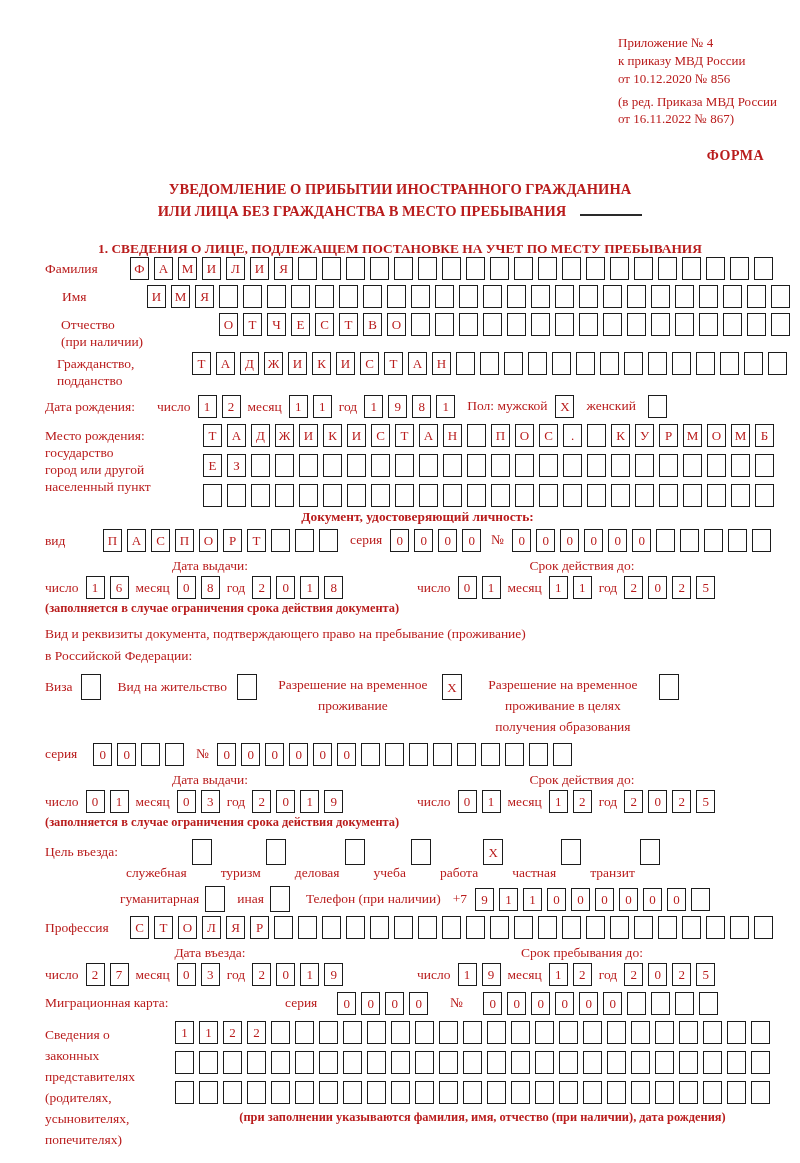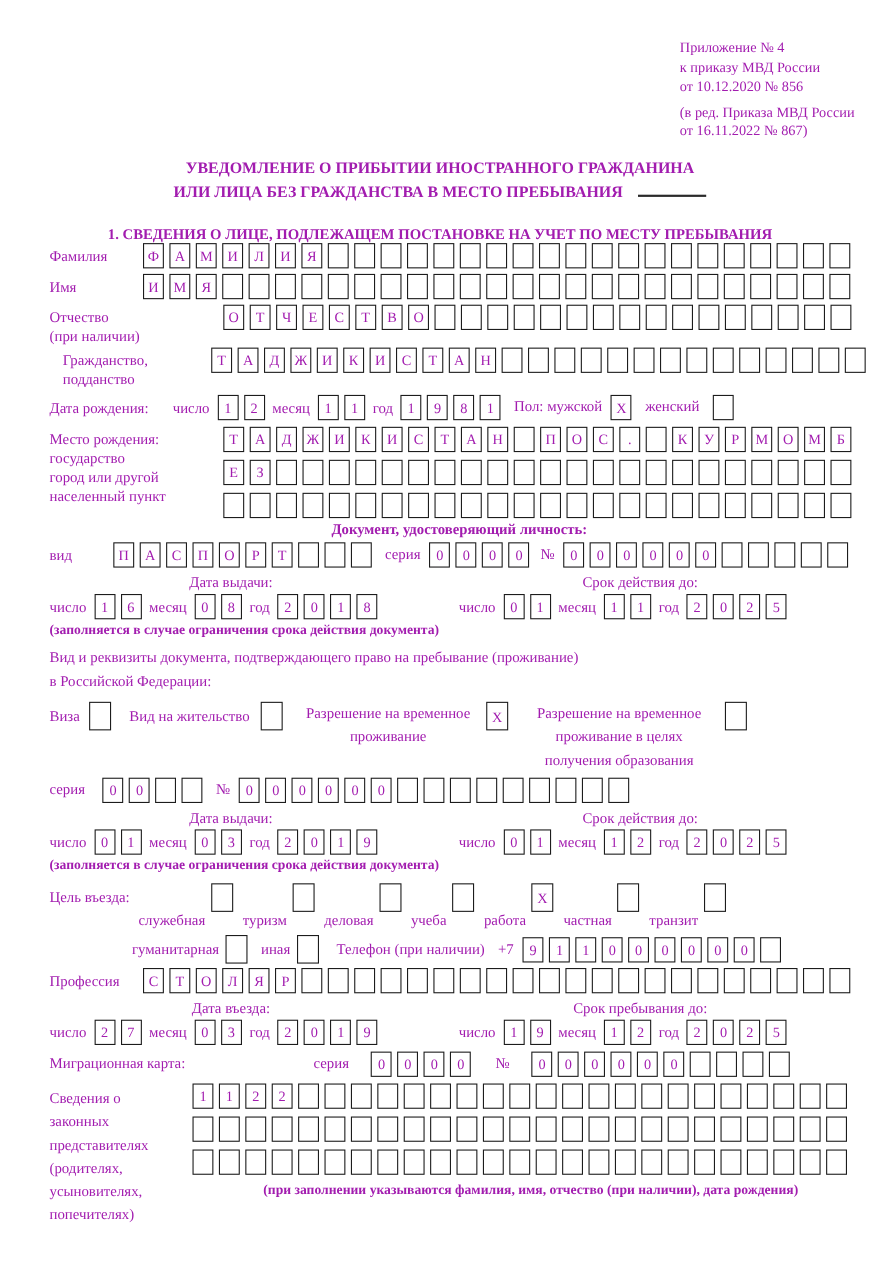--- a/index.html
+++ b/index.html
@@ -1,35 +1,35 @@
 <!DOCTYPE html>
 <html><head>
 <meta charset="utf-8">
 <style>
   html,body{margin:0;padding:0;background:#fff;}
   .page{position:relative;width:800px;height:1163px;background:#fff;overflow:hidden;
-        font-family:"Liberation Serif","DejaVu Serif",serif;color:#a21caf;font-size:13.5px;}
+        font-family:"Liberation Serif","DejaVu Serif",serif;color:#b91c1c;font-size:13.5px;}
   
   .hdr{margin:34px 0 0 618px;line-height:18px;font-size:13px;}
   .hdr .gap{margin-top:5px;line-height:17px;}
   .forma{margin:20px 36px 0 0;text-align:right;font-weight:bold;font-size:14px;letter-spacing:.5px;}
   .title{margin-top:14px;text-align:center;font-weight:bold;font-size:14.5px;line-height:22px;}
   .blank-line{display:inline-block;width:62px;border-bottom:2.4px solid #2a2a2a;height:12px;margin-left:14px;}
   .sec-heading{margin-top:19px;text-align:center;font-weight:bold;font-size:13.4px;}
   
   .form{padding:0 10px 0 45px;}
   .row{display:flex;align-items:flex-start;}
   .cells{display:inline-flex;gap:5px;flex:none;}
   .cell{box-sizing:border-box;flex:none;width:19px;height:23px;border:1.6px solid #1c1c1c;
         display:inline-flex;align-items:center;justify-content:center;font-size:13px;line-height:1;background:#fff;}
   .cbx .cell{width:20px;height:26px;}
   .lbl{flex:none;line-height:17px;padding-top:3px;}
   .w85{width:85px;} .w112{width:112px;} .w135{width:135px;margin-left:12px;} .w158{width:158px;}
   .stack{display:flex;flex-direction:column;gap:7px;}
-  .mt16{} .mt5{margin-top:5px;} .mt2{margin-top:2px;} .mt6{margin-top:6px;}
+  .mt16{} .mt5{margin-top:5px;justify-content:flex-end;} .mt2{margin-top:2px;} .mt6{margin-top:6px;}
   .mt4{margin-top:4px;}
   .dg{display:inline-flex;align-items:center;}
   .dg .dg-label{margin:0 7px;} .dg .dg-label:first-child{margin-left:0;}
   .doc-heading{margin-top:2px;text-align:center;font-weight:bold;font-size:13.4px;}
   .inline-lbl{flex:none;padding-top:3px;}
   .ml12{margin-left:12px;} .ml10{margin-left:10px;} .ml8{margin-left:8px;} .mr8{margin-right:8px;}
   .dates{display:flex;margin-top:6px;}
   .dcol1{width:372px;} .dcol2{flex:1;}
   .dhead{text-align:center;width:330px;margin-bottom:2px;}
   .note{font-size:12.4px;font-weight:bold;padding-right:2px;margin-top:2px;}
@@ -55,20 +55,21 @@
 <div class="page">
 
   <div class="hdr">
     <div>Приложение № 4</div>
     <div>к приказу МВД России</div>
     <div>от 10.12.2020 № 856</div>
     <div class="gap">(в ред. Приказа МВД России</div>
     <div>от 16.11.2022 № 867)</div>
   </div>
 
+  <div class="forma">ФОРМА</div>
 
   <div class="title">
     <div>УВЕДОМЛЕНИЕ О ПРИБЫТИИ ИНОСТРАННОГО ГРАЖДАНИНА</div>
     <div>
       <span>ИЛИ ЛИЦА БЕЗ ГРАЖДАНСТВА В МЕСТО ПРЕБЫВАНИЯ</span><span class="blank-line"></span>
     </div>
   </div>
 
   <div class="sec-heading">1. СВЕДЕНИЯ О ЛИЦЕ, ПОДЛЕЖАЩЕМ ПОСТАНОВКЕ НА УЧЕТ ПО МЕСТУ ПРЕБЫВАНИЯ</div>
 

